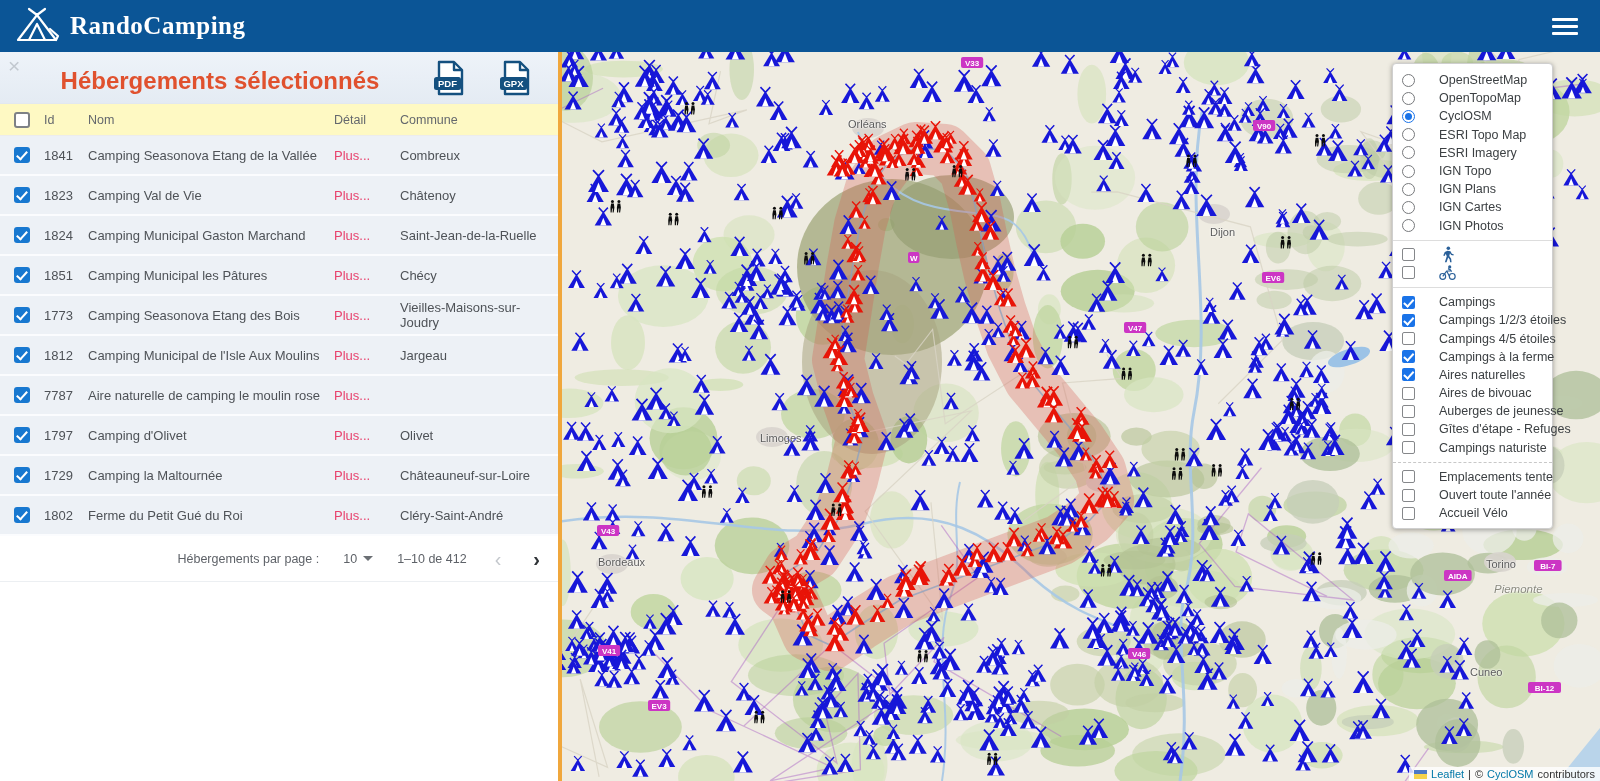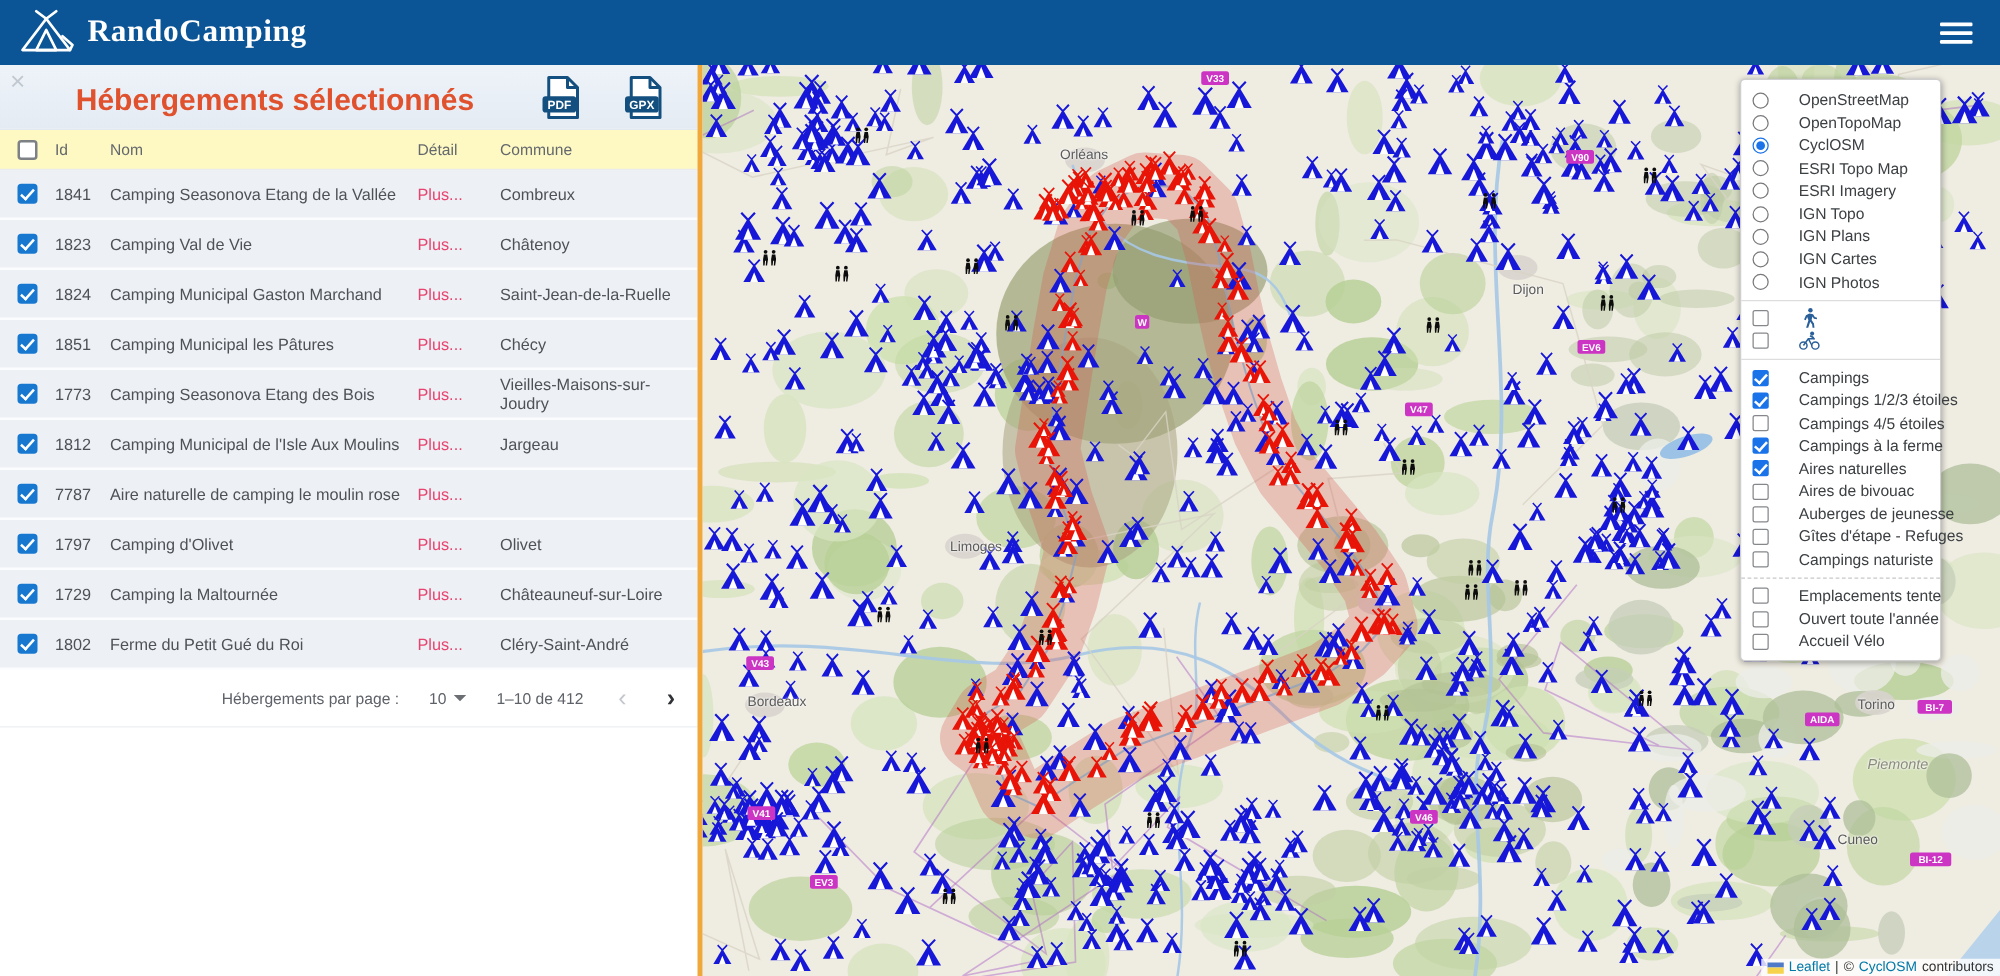--- a/index.html
+++ b/index.html
@@ -1455,21 +1455,21 @@
           <text x="982.5" y="638.5" text-anchor="middle" font-size="8" font-weight="bold" fill="#fff" font-family="Liberation Sans, sans-serif">BI-12</text>
         </g>
     </svg>
 
     <div id="city-labels">
         <div class="city-label" style="left: 286px; top: 66px;">Orléans</div>
         <div class="city-label" style="left: 648px; top: 158px; margin-top: 16px;">Dijon</div>
         <div class="city-label" style="left: 198px; top: 380px;">Limoges</div>
         <div class="city-label" style="left: 36px; top: 504px;">Bordeaux</div>
         <div class="city-label" style="left: 924px; top: 506px;">Torino</div>
-        <div class="city-label italic" style="left: 932px; top: 554px;">Piemonte</div>
+        <div class="city-label italic" style="left: 932px; top: 531px;">Piemonte</div>
         <div class="city-label" style="left: 908px; top: 614px;">Cuneo</div>
       </div>
 
     <div class="layers">
       <div id="base-layers">
           <div class="item">
             <span class="radio"></span>
             <span>OpenStreetMap</span>
           </div>
           <div class="item">

